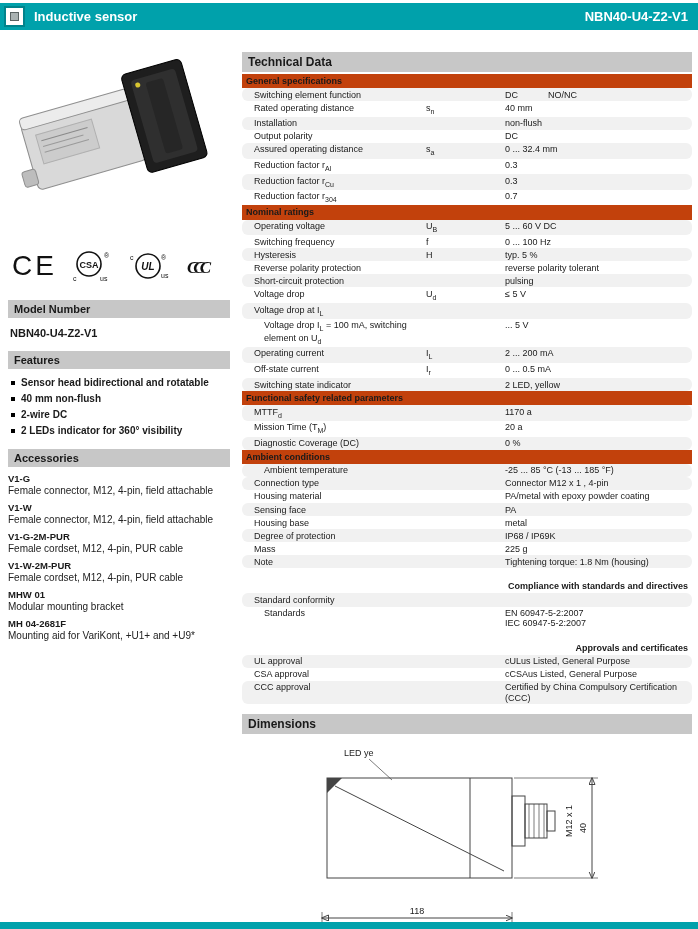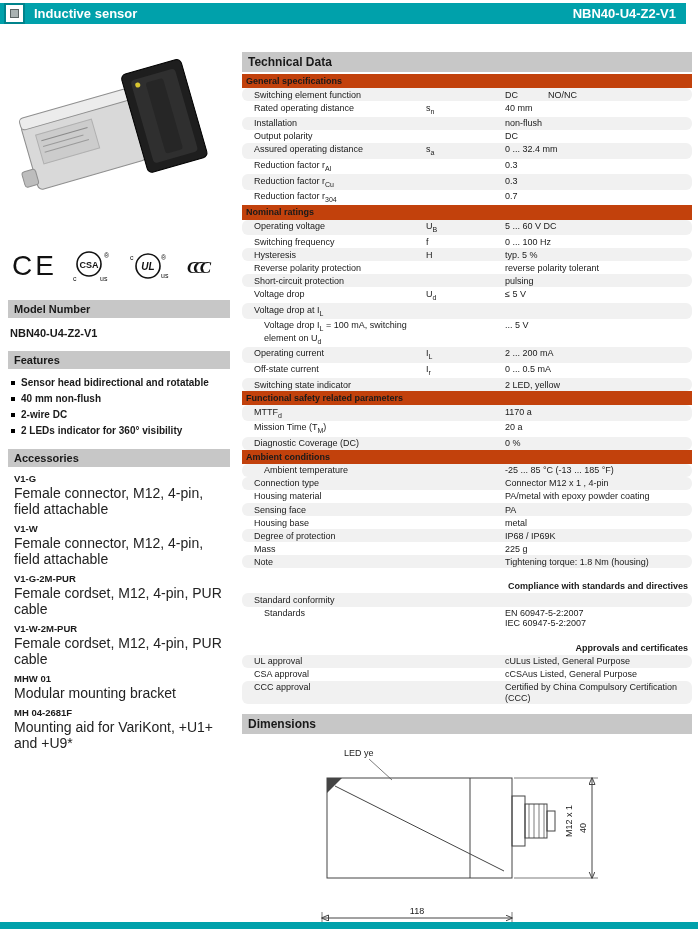--- a/index.html
+++ b/index.html
@@ -1,20 +1,20 @@
 <!DOCTYPE html>
 <html><head>
 <meta charset="utf-8">
 <style>
   * { box-sizing: border-box; margin: 0; padding: 0; }
   html,body { background:#fff; }
   .page{position:relative;width:698px;height:929px;background:#fff;overflow:hidden;
         font-family:"Liberation Sans",sans-serif;color:#1a1a1a;}
   
-  .topbar{position:absolute;top:3px;left:0;right:12px;height:21px;background:#00a1ab;display:flex;align-items:center;}
+  .topbar{position:absolute;top:3px;left:0;right:0;height:27px;background:#00a1ab;display:flex;align-items:center;}
   .logo-box{width:21px;height:21px;margin-left:4px;background:#fff;border:2px solid #00838c;
             display:flex;align-items:center;justify-content:center;flex:none;}
   .logo-inner{width:9px;height:9px;background:#aab2b2;border:1px solid #5b6363;}
   .topbar-title{color:#fff;font-weight:bold;font-size:13px;margin-left:9px;}
   .topbar-model{margin-left:auto;margin-right:10px;color:#fff;font-weight:bold;font-size:13px;}
   .bottombar{position:absolute;left:0;right:0;bottom:0;height:7px;background:#00a1ab;}
   
   .content{position:absolute;top:30px;left:8px;right:6px;bottom:12px;display:flex;gap:12px;}
   .left-col{width:222px;flex:none;}
   .right-col{flex:1;min-width:0;}
@@ -24,24 +24,24 @@
   .bar.first{margin-top:22px;}
   
   .photo{margin-top:2px;}
   .certs{display:flex;align-items:center;justify-content:space-between;margin-top:8px;padding:0 4px;height:44px;}
   .ce-text{font-size:28px;letter-spacing:3px;color:#111;}
   .mark svg{display:block;}
   .model-value{font-weight:bold;font-size:11px;margin:9px 2px 0;}
   .features{list-style:none;margin:8px 0 0 2px;font-weight:bold;font-size:10px;}
   .features li{position:relative;padding-left:11px;margin-bottom:4px;line-height:1.2;}
   .features li::before{content:"";position:absolute;left:1px;top:4px;width:4px;height:4px;background:#000;}
-  .accessories{margin:6px 6px 0;}
+  .accessories{margin:6px 0 0;}
   .acc-item{margin-top:6px;}
   .acc-name{font-weight:bold;font-size:9.5px;}
-  .acc-desc{font-size:14px;color:#222;margin-top:1px;}
+  .acc-desc{font-size:10px;color:#222;margin-top:1px;}
   
   .td-table{margin-top:2px;font-size:9px;line-height:1.12;}
   .td-sec{font-weight:bold;padding:2px 4px;font-size:9px;}
   .td-sec.shaded{background:#c2410c;}
   .td-sec.plain{margin-top:11px;text-align:right;}
   .td-row{display:flex;padding:1.5px 4px 1.5px 12px;border-radius:6px;}
   .td-row.shade{background:#f1f1f1;}
   .td-row.ind1 .td-label{padding-left:10px;}
   .td-label{width:172px;flex:none;padding-right:4px;}
   .td-symbol{width:62px;flex:none;}

